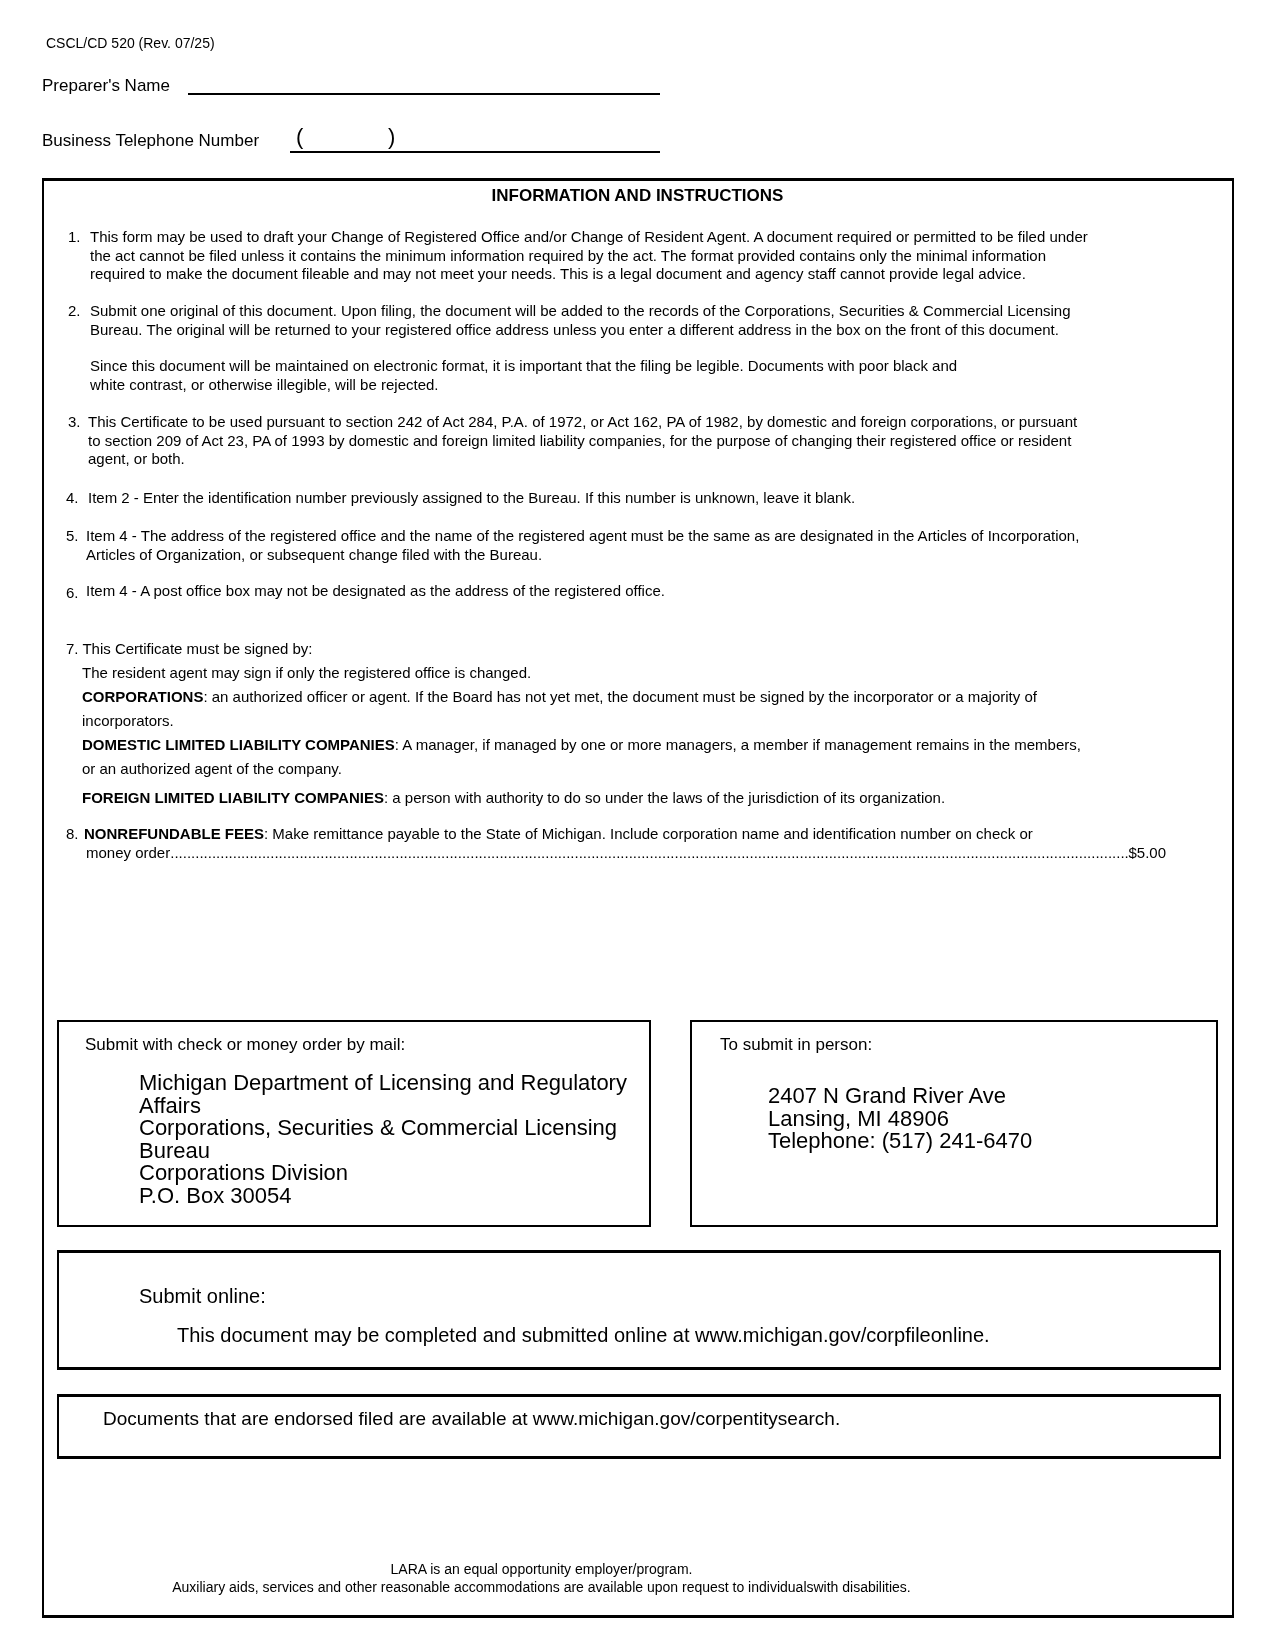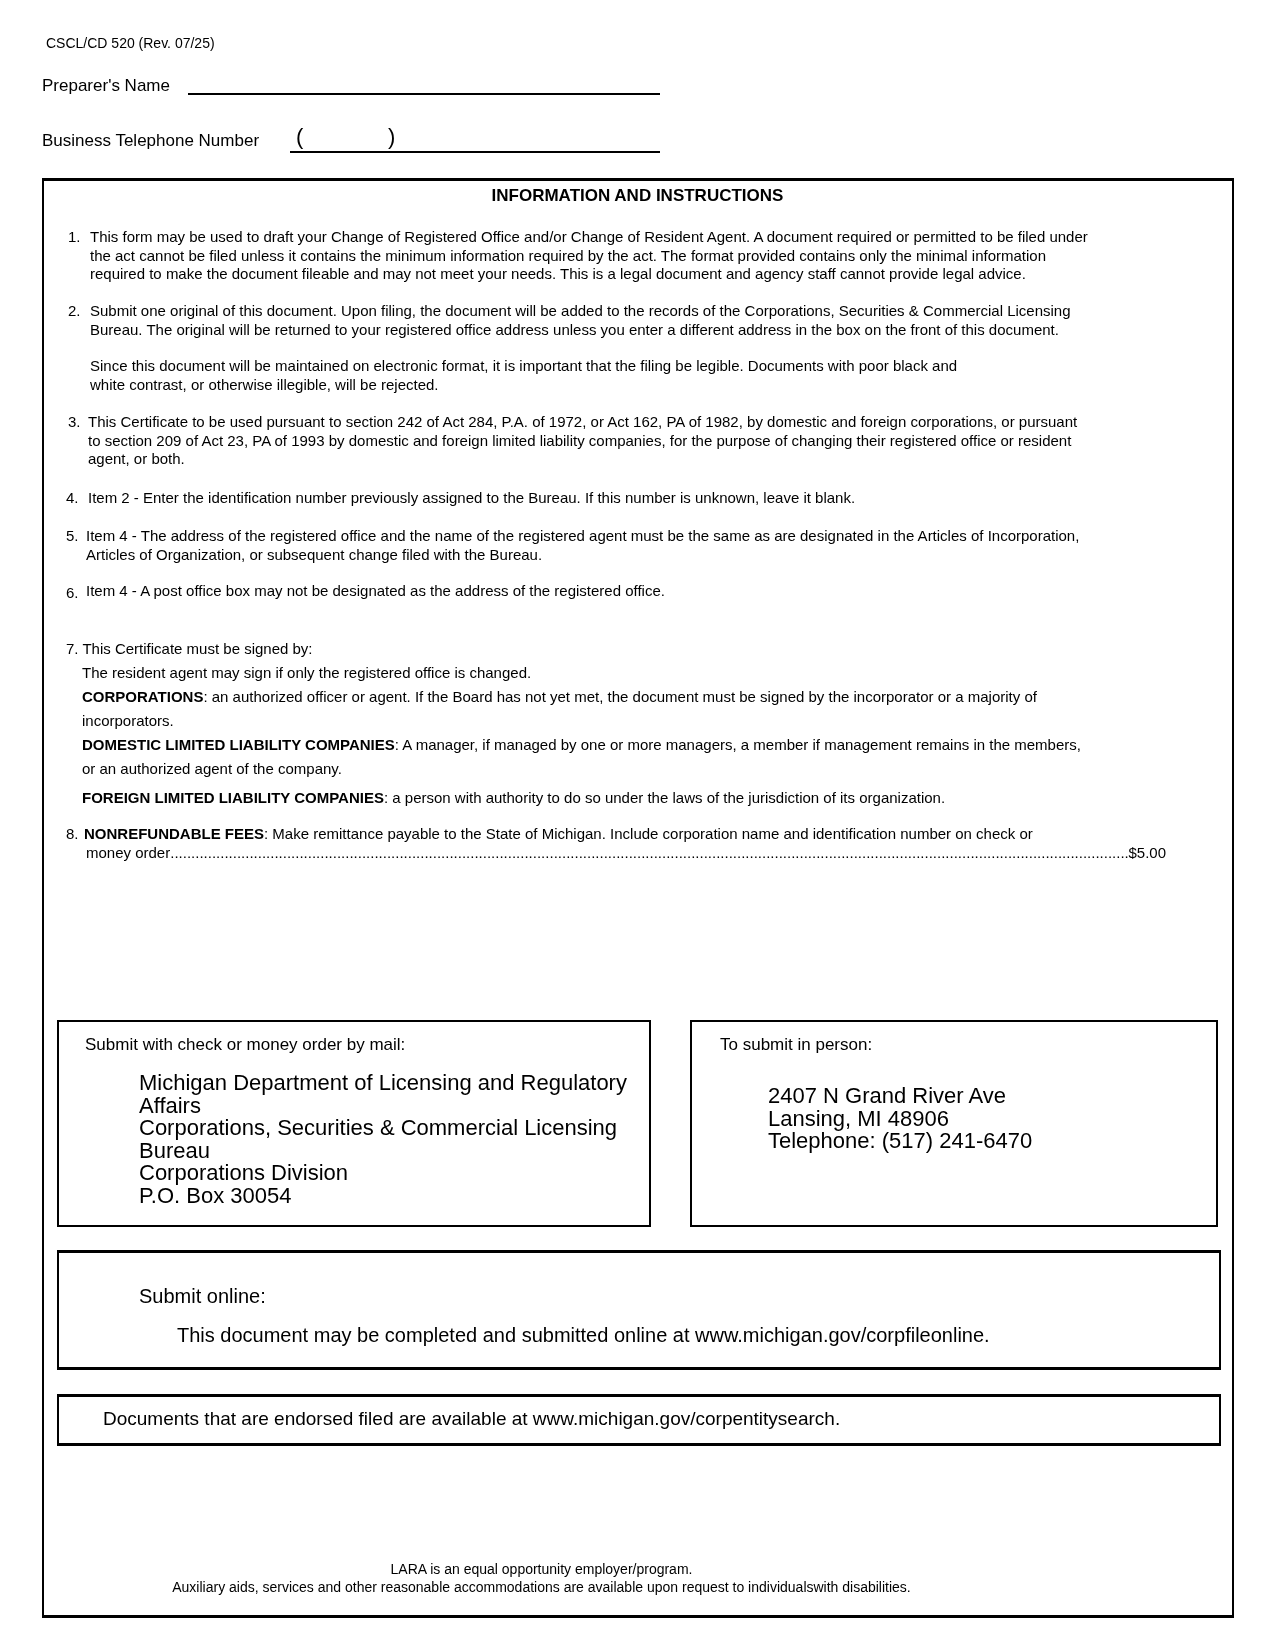--- a/index.html
+++ b/index.html
@@ -28,21 +28,21 @@
   .num { position: absolute; }
   .txt { position: absolute; }
   .bold { font-weight: bold; }
 
   .box {
     border: 2px solid #000; box-sizing: border-box; background: transparent;
   }
   .mail-box { left: 57px; top: 1020px; width: 594px; height: 207px; }
   .person-box { left: 690px; top: 1020px; width: 528px; height: 207px; }
   .online-box { left: 57px; top: 1250px; width: 1164px; height: 120px; border-top-width: 3px; border-bottom-width: 3px; }
-  .search-box { left: 57px; top: 1394px; width: 1164px; height: 52px; border-top-width: 3px; border-bottom-width: 3px; }
+  .search-box { left: 57px; top: 1394px; width: 1164px; height: 65px; border-top-width: 3px; border-bottom-width: 3px; }
 
   .box-head { font-size: 17px; }
   .addr { font-size: 22px; line-height: 22.5px; }
   .small { font-size: 13px; line-height: 22px; }
   .big { font-size: 20px; }
   .footer { left: 0; width: 1083px; text-align: center; font-size: 14px; line-height: 18px; }
 </style>
 </head>
 <body>
 

